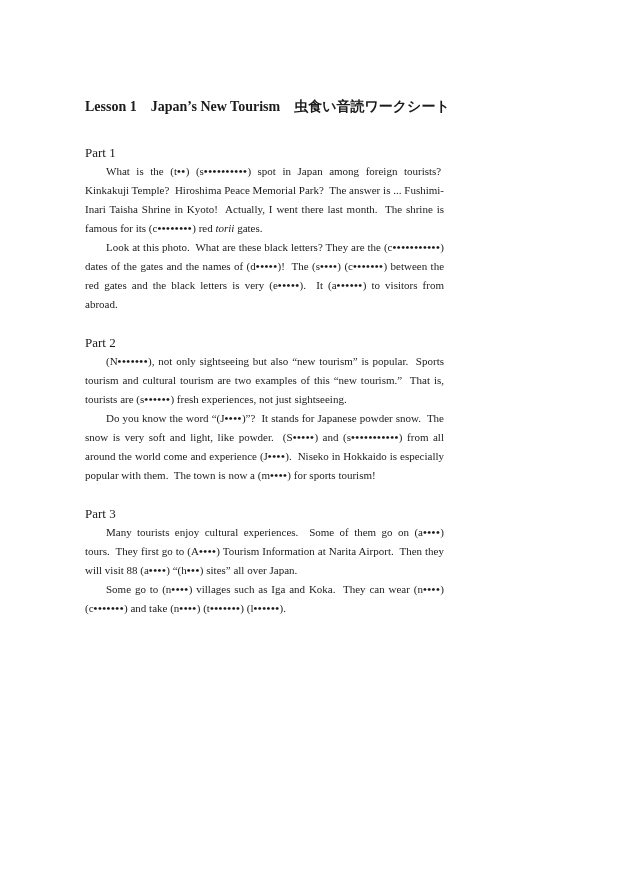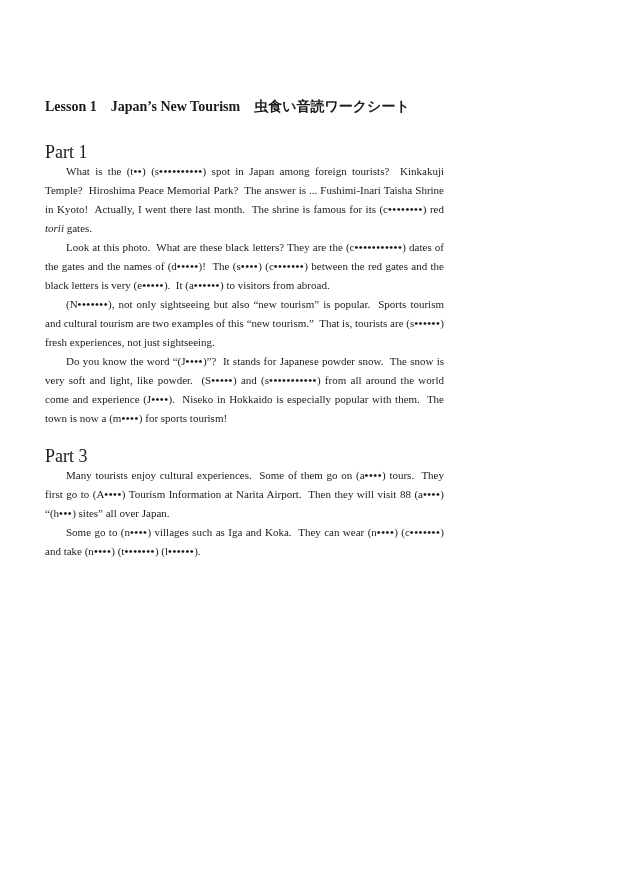--- a/index.html
+++ b/index.html
@@ -11,32 +11,32 @@
     width: 617px;
     height: 872px;
     overflow: hidden;
     font-family: "Liberation Serif", "DejaVu Serif", serif;
     color: #1b1b1b;
   }
   .page {
     box-sizing: border-box;
     width: 528px;
     height: 872px;
-    padding: 97px 84px 0 45px;
+    padding: 97px 84px 0 85px;
     background: #ffffff;
   }
   .title {
     font-size: 14px;
     font-weight: bold;
     line-height: 20px;
     margin: 0 0 26px 0;
     white-space: nowrap;
   }
   .part-heading {
-    font-size: 18px;
+    font-size: 13px;
     line-height: 19px;
     margin: 19px 0 0 0;
   }
   #parts .part-heading:first-child {
     margin-top: 0;
   }
   .para {
     margin: 0;
     font-size: 11px;
     line-height: 19px;
@@ -56,19 +56,20 @@
 </style>
 </head>
 <body>
 
 <div class="page">
   <div class="title">Lesson 1　Japan’s New Tourism　虫食い音読ワークシート</div>
   <div id="parts">
       <div class="part-heading">Part 1</div>
       <p class="para">What is the <span class="blank">(t<span class="dots">••</span>)</span> <span class="blank">(s<span class="dots">••••••••••</span>)</span> spot in Japan among foreign tourists?&nbsp; Kinkakuji Temple?&nbsp; Hiroshima Peace Memorial Park?&nbsp; The answer is ... Fushimi-Inari Taisha Shrine in Kyoto!&nbsp; Actually, I went there last month.&nbsp; The shrine is famous for its <span class="blank">(c<span class="dots">••••••••</span>)</span> red <i>torii</i> gates.</p>
       <p class="para">Look at this photo.&nbsp; What are these black letters? They are the <span class="blank">(c<span class="dots">•••••••••••</span>)</span> dates of the gates and the names of <span class="blank">(d<span class="dots">•••••</span>)</span>!&nbsp; The <span class="blank">(s<span class="dots">••••</span>)</span> <span class="blank">(c<span class="dots">•••••••</span>)</span> between the red gates and the black letters is very <span class="blank">(e<span class="dots">•••••</span>)</span>.&nbsp; It <span class="blank">(a<span class="dots">••••••</span>)</span> to visitors from abroad.</p>
+      <div class="part-heading">Part 2</div>
       <p class="para"><span class="blank">(N<span class="dots">•••••••</span>)</span>, not only sightseeing but also “new tourism” is popular.&nbsp; Sports tourism and cultural tourism are two examples of this “new tourism.”&nbsp; That is, tourists are <span class="blank">(s<span class="dots">••••••</span>)</span> fresh experiences, not just sightseeing.</p>
       <p class="para">Do you know the word “<span class="blank">(J<span class="dots">••••</span>)</span>”?&nbsp; It stands for Japanese powder snow.&nbsp; The snow is very soft and light, like powder.&nbsp; <span class="blank">(S<span class="dots">•••••</span>)</span> and <span class="blank">(s<span class="dots">•••••••••••</span>)</span> from all around the world come and experience <span class="blank">(J<span class="dots">••••</span>)</span>.&nbsp; Niseko in Hokkaido is especially popular with them.&nbsp; The town is now a <span class="blank">(m<span class="dots">••••</span>)</span> for sports tourism!</p>
       <div class="part-heading">Part 3</div>
       <p class="para">Many tourists enjoy cultural experiences.&nbsp; Some of them go on <span class="blank">(a<span class="dots">••••</span>)</span> tours.&nbsp; They first go to <span class="blank">(A<span class="dots">••••</span>)</span> Tourism Information at Narita Airport.&nbsp; Then they will visit 88 <span class="blank">(a<span class="dots">••••</span>)</span> “<span class="blank">(h<span class="dots">•••</span>)</span> sites” all over Japan.</p>
       <p class="para">Some go to <span class="blank">(n<span class="dots">••••</span>)</span> villages such as Iga and Koka.&nbsp; They can wear <span class="blank">(n<span class="dots">••••</span>)</span> <span class="blank">(c<span class="dots">•••••••</span>)</span> and take <span class="blank">(n<span class="dots">••••</span>)</span> <span class="blank">(t<span class="dots">•••••••</span>)</span> <span class="blank">(l<span class="dots">••••••</span>)</span>.</p>
     </div>
 </div>
 
 </body></html>

